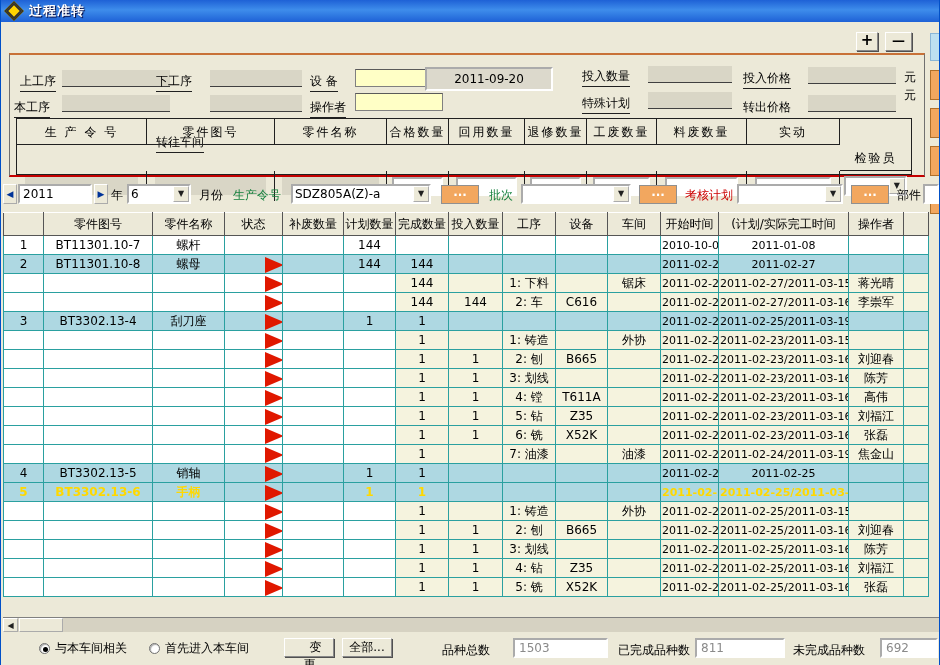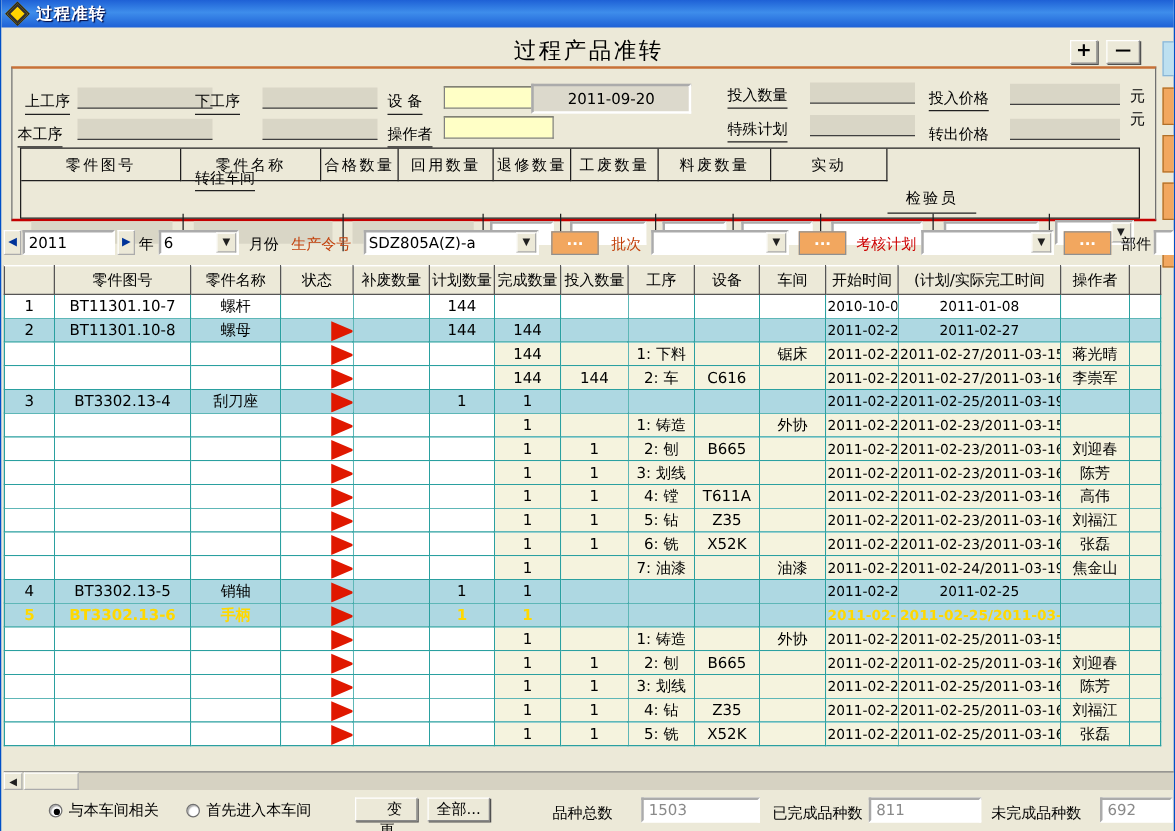--- a/index.html
+++ b/index.html
@@ -44,21 +44,21 @@
   .combo { display:flex; height:20px; background:#fff; border:2px inset #fff; }
   .combo .cval { flex:1; overflow:hidden; white-space:nowrap; line-height:16px; padding-left:2px; }
   .combo .cbtn { width:16px; background:#ECE9D8; border:1px outset #fff; text-align:center; font-size:8px; line-height:14px; color:#202020; }
 
   
   .filter { position:absolute; left:0; top:183px; width:940px; height:24px; }
   .fbtn { position:absolute; top:1px; width:14px; height:20px; background:#ECE9D8; border:1px outset #fff; color:#003399; font-size:9px; text-align:center; line-height:18px; }
   .finput { position:absolute; top:1px; height:20px; background:#fff; border:2px inset #fff; padding:1px 3px; line-height:15px; }
   .flab { position:absolute; top:4px; white-space:nowrap; }
   .dots { position:absolute; top:2px; width:38px; height:19px; background:#F2A75F; border:1px solid #909090; color:#FFF; text-align:center; line-height:12px; font-weight:bold; }
-  .orange { color:#c2410c; }
+  .orange { color:#15803d; }
   .redlab { color:#CC0000; }
 
   
   .grid { position:absolute; left:2px; top:212px; width:926px; border-collapse:collapse; table-layout:fixed; background:#fff; }
   .grid th { background:#ECE9D8; border:1px solid #555; border-top:1px solid #fff; height:23px; font-weight:normal; font-size:12px; overflow:hidden; white-space:nowrap; padding:0 1px; }
   .grid td { border:1px solid #2AA0A0; height:19px; text-align:center; overflow:hidden; white-space:nowrap; padding:0 1px; font-size:12px; position:relative; }
   .grid td.c11, .grid td.c12 { font-size:11px; }
   tr.parent td { background:#AED8E2; }
   tr.plain td { background:#FFFFFF; }
   tr.sub td { background:#FFFFFF; }
@@ -84,21 +84,20 @@
 </head>
 <body>
 
 <div id="win">
 
   <div class="titlebar">
     <span class="appicon"></span>
     <span class="ttext">过程准转</span>
   </div>
 
-  <div class="bigtitle">过程产品准转</div>
   <div class="btn" id="btn-export">导出</div>
   <div class="btn" id="btn-add">+</div>
   <div class="btn" id="btn-min">—</div>
 
   <div class="strip-seg" style="top:33px;height:28px;background:#BDE0F0;border:1px solid #8AB6D6;"></div>
   <div class="strip-seg" style="top:70px;height:30px;background:#F2A75F;border:1px solid #B0702A;"></div>
   <div class="strip-seg" style="top:108px;height:30px;background:#F2A75F;border:1px solid #B0702A;"></div>
   <div class="strip-seg" style="top:146px;height:30px;background:#F2A75F;border:1px solid #B0702A;"></div>
   <div class="strip-seg" style="top:184px;height:30px;background:#F2A75F;border:1px solid #B0702A;"></div>
 
@@ -124,20 +123,21 @@
     <div class="flabel" style="left:300px;top:44px;">操作者</div>
     <div class="yfield" style="left:345px;top:38px;width:88px;"></div>
     <div class="flabel" style="left:572px;top:40px;">特殊计划</div>
     <div class="gfield" style="left:638px;top:37px;width:84px;"></div>
     <div class="flabel" style="left:733px;top:44px;border-bottom:none;">转出价格</div>
     <div class="gfield" style="left:798px;top:40px;width:88px;"></div>
     <div class="yuan" style="left:894px;top:32px;">元</div>
 
     <div class="detail">
       <div class="hrow" id="detail-head">
+          <div class="hcell" style="width: 130px;">生 产 令 号</div>
           <div class="hcell" style="width: 128px;">零件图号</div>
           <div class="hcell" style="width: 112px;">零件名称</div>
           <div class="hcell" style="width: 62px;">合格数量</div>
           <div class="hcell" style="width: 76px;">回用数量</div>
           <div class="hcell" style="width: 62px;">退修数量</div>
           <div class="hcell" style="width: 70px;">工废数量</div>
           <div class="hcell" style="width: 90px;">料废数量</div>
           <div class="hcell" style="width: 93px;">实动</div>
           <div class="hcell" style="width: 71px; margin-top: 26px;">检验员</div>
         </div>

